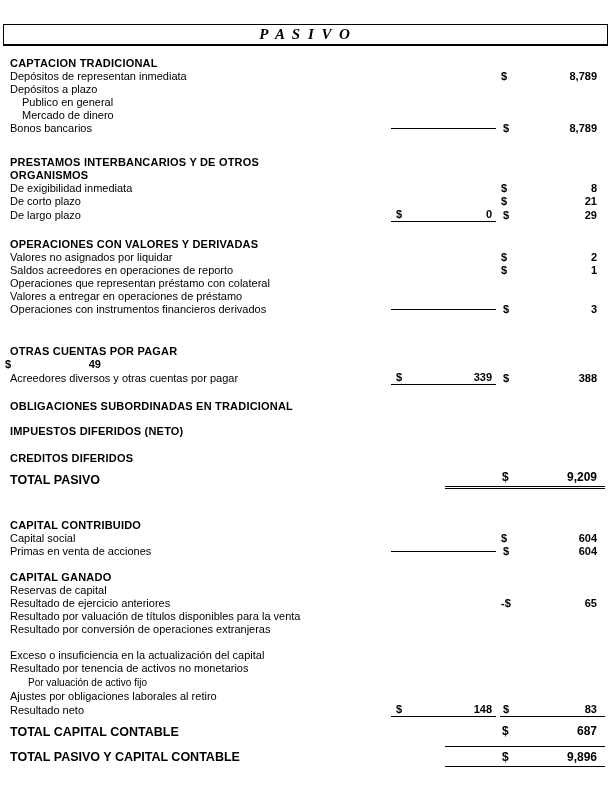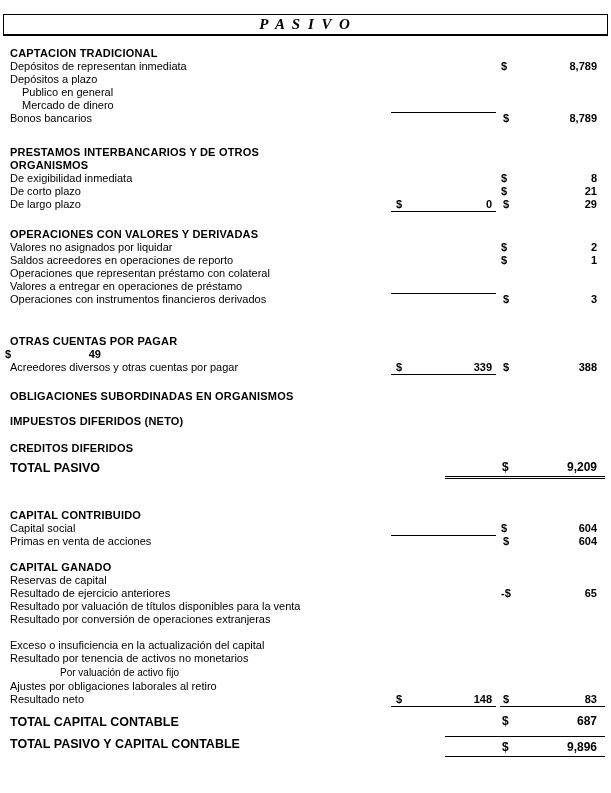--- a/index.html
+++ b/index.html
@@ -1,31 +1,31 @@
 <!DOCTYPE html>
 <html><head>
 <meta charset="utf-8">
 <style>
   * { margin:0; padding:0; box-sizing:border-box; }
   html, body { width:611px; height:793px; background:#ffffff; }
   body { font-family:"Liberation Sans","DejaVu Sans",sans-serif; color:#000; }
-  .sheet { width:611px; height:772px; overflow:hidden; padding-top:14px; background:#fff; }
+  .sheet { width:611px; height:772px; overflow:hidden; padding-top:24px; background:#fff; }
 
   .banner {
     margin:0 3px; border:1px solid #000; border-bottom-width:2px;
     height:22px; display:flex; align-items:center; justify-content:center;
     font-family:"Liberation Serif","DejaVu Serif",serif;
     font-style:italic; font-weight:bold; font-size:15px; letter-spacing:2px;
     white-space:nowrap;
   }
 
-  .row { display:flex; align-items:flex-start; padding-right:6px; white-space:nowrap; }
+  .row { display:flex; align-items:center; padding-right:6px; white-space:nowrap; }
   .row .lbl { flex:1; padding-left:10px; font-size:11px; line-height:13px; overflow:hidden; }
   .row.ind1 .lbl { padding-left:22px; }
-  .row.ind2 .lbl { padding-left:28px;margin-left:32px; }
+  .row.ind2 .lbl { padding-left:28px; }
 
   .row.header .lbl { font-weight:bold; letter-spacing:0.2px; }
   .row.item-sm .lbl { font-size:10px; line-height:15px; }
 
   .c1 {
     width:105px; margin-right:4px; display:flex; justify-content:space-between;
     padding:0 4px 0 5px; font-weight:bold; font-size:11px; line-height:13px;
   }
   .c2 {
     width:105px; display:flex; justify-content:space-between;
@@ -161,21 +161,21 @@
         <span>$</span>
         <span>339</span>
       </div>
       <div class="c2">
         <span>$</span>
         <span>388</span>
       </div>
     </div>
     <div class="spacer" style="height: 15px;"></div>
     <div class="row header">
-      <span class="lbl">OBLIGACIONES SUBORDINADAS EN ORGANISMOS</span>
+      <span class="lbl">OBLIGACIONES SUBORDINADAS EN TRADICIONAL</span>
     </div>
     <div class="spacer" style="height: 12px;"></div>
     <div class="row header">
       <span class="lbl">IMPUESTOS DIFERIDOS (NETO)</span>
     </div>
     <div class="spacer" style="height: 14px;"></div>
     <div class="row header">
       <span class="lbl">CREDITOS DIFERIDOS</span>
     </div>
     <div class="spacer" style="height: 5px;"></div>

